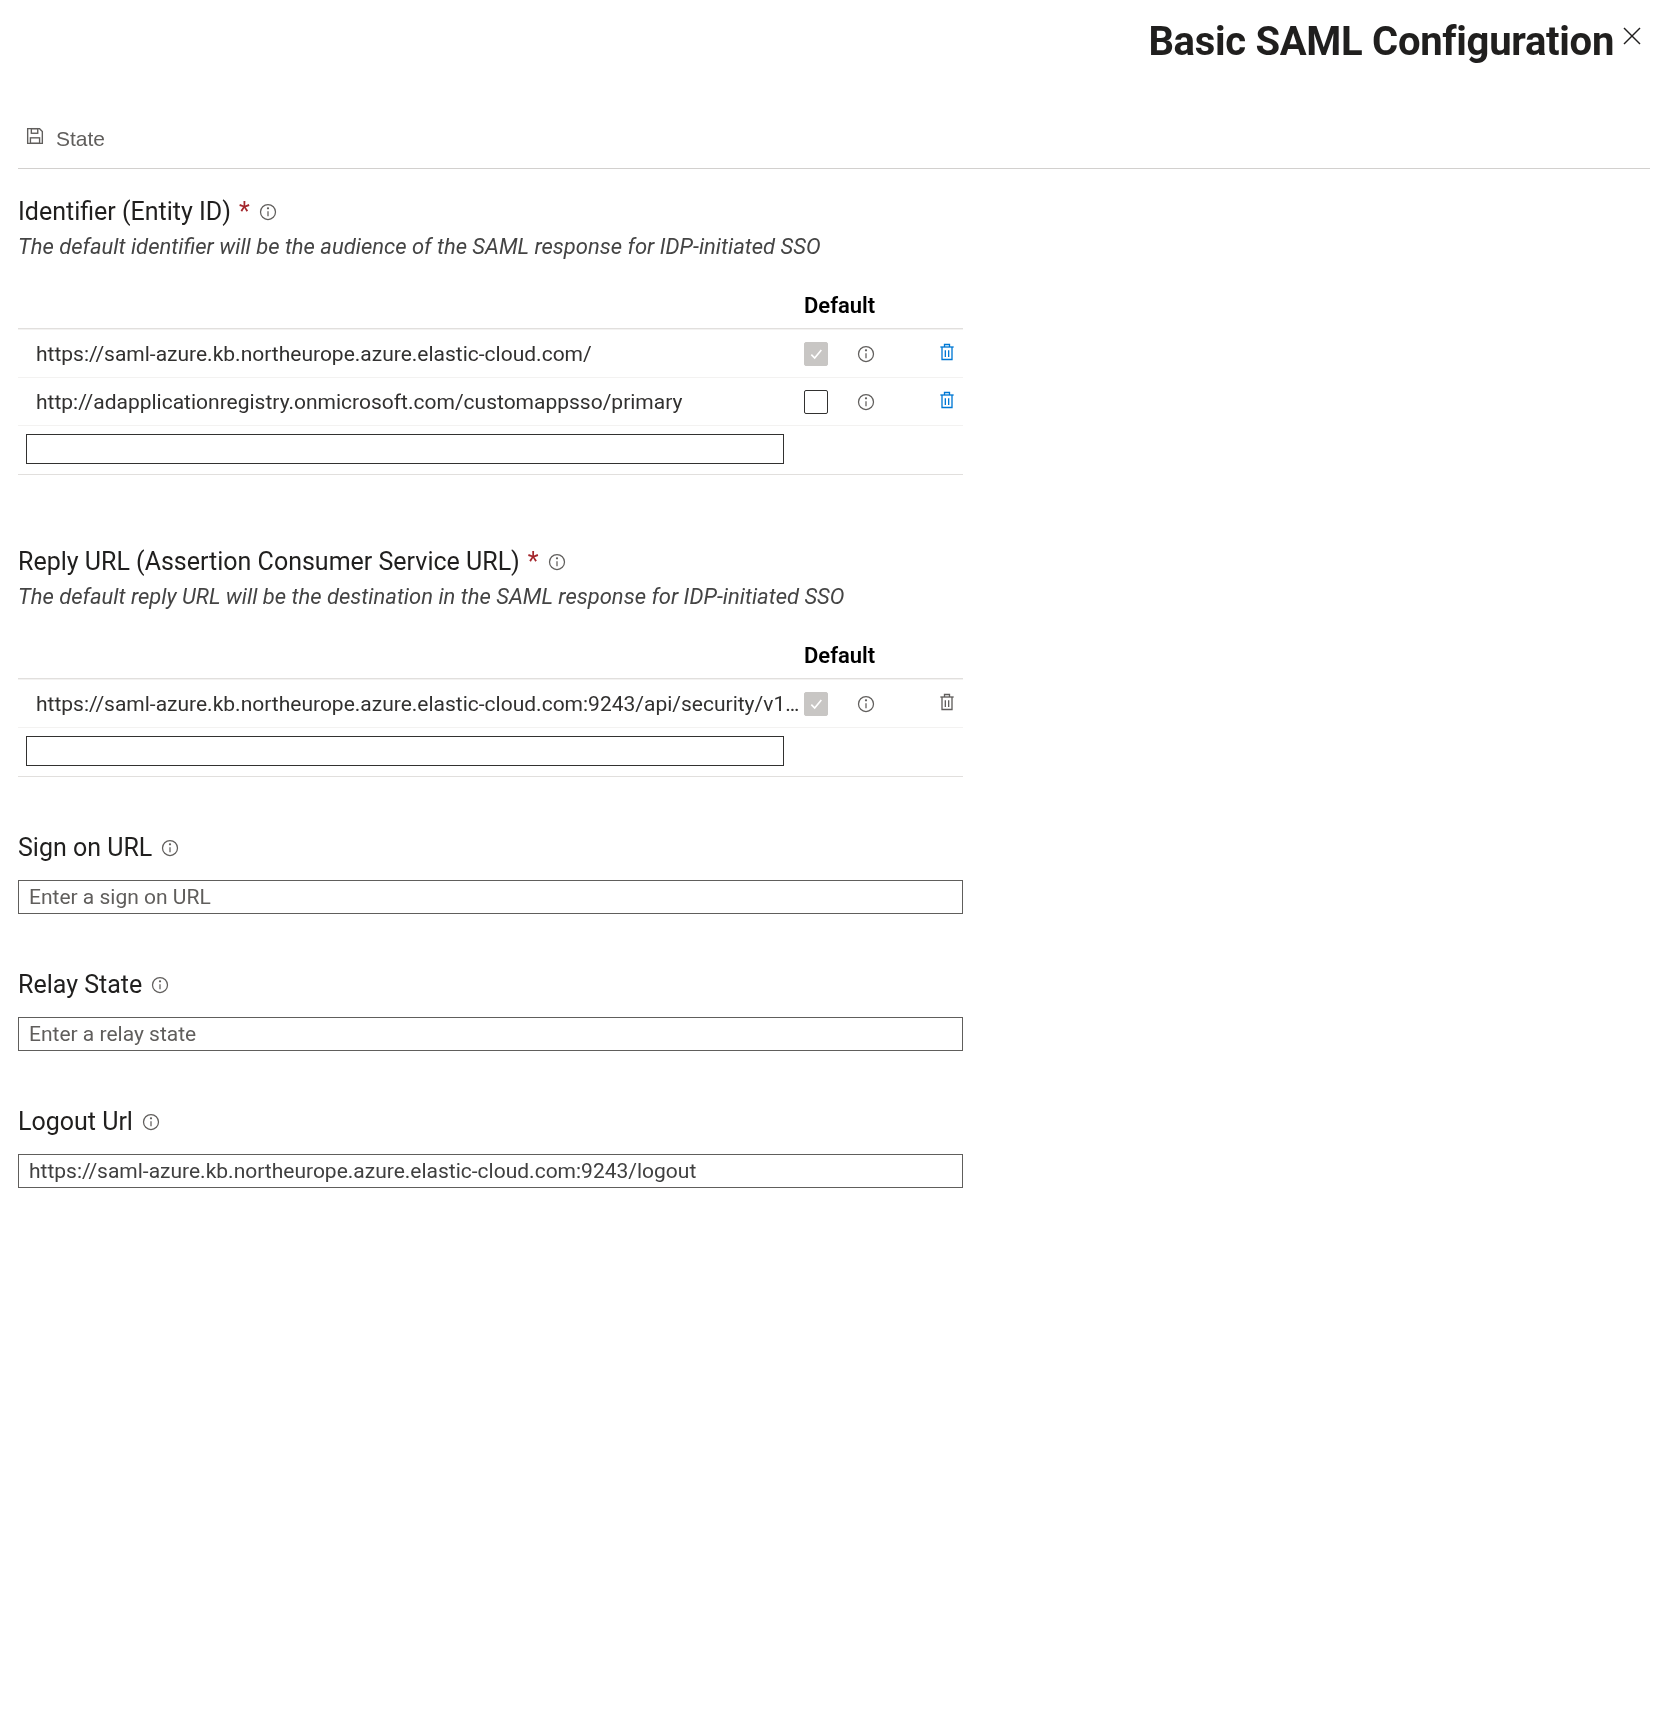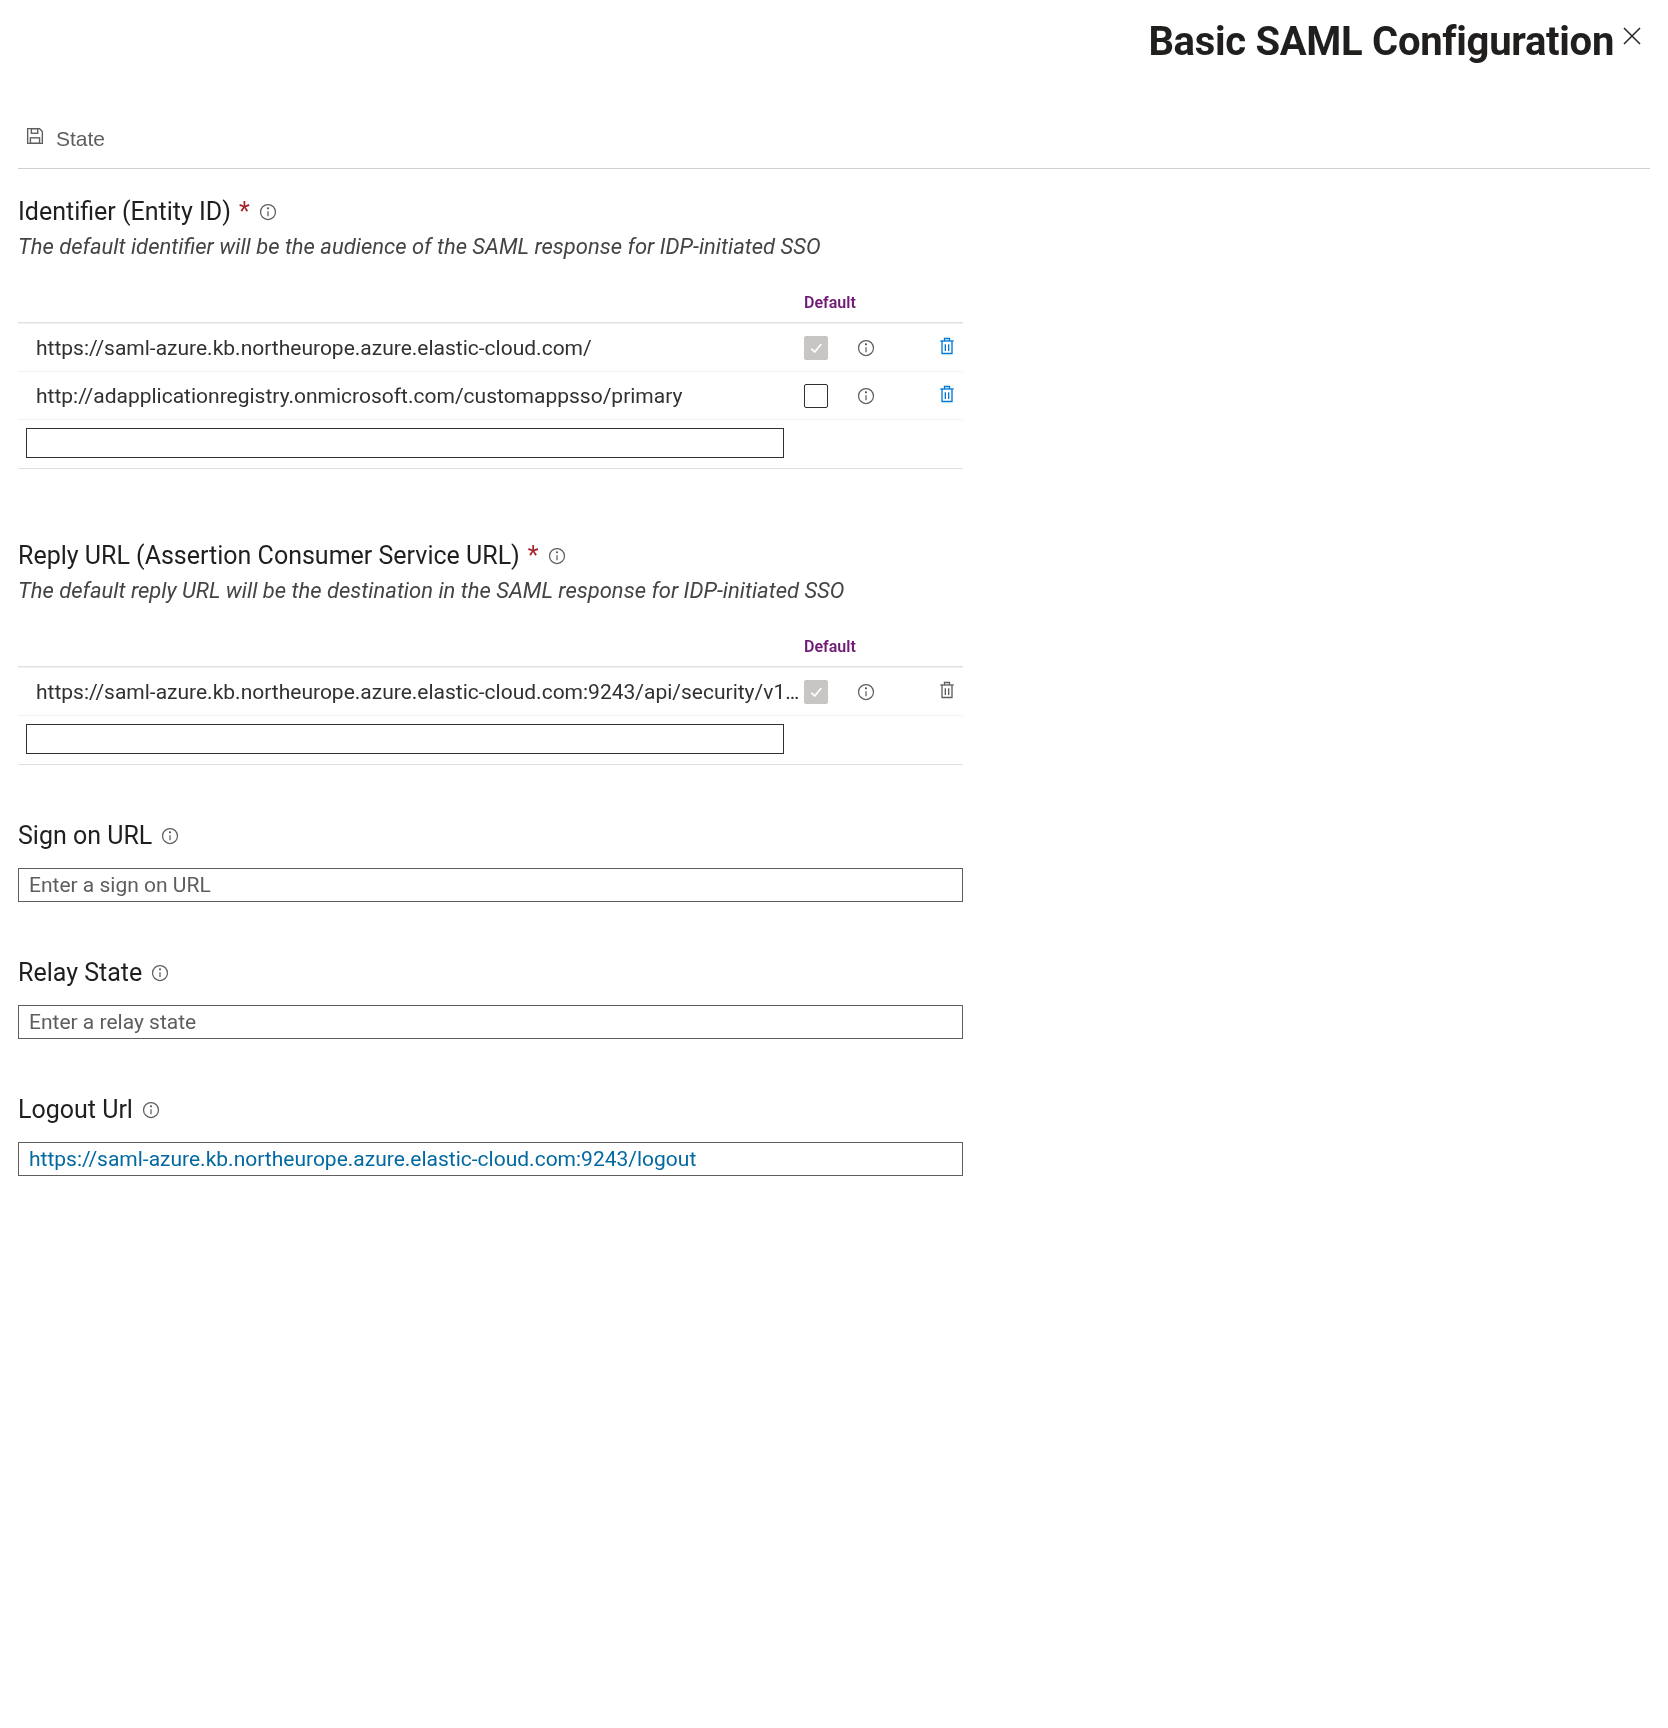--- a/index.html
+++ b/index.html
@@ -25,21 +25,21 @@
 .section { margin-top: 28px; }
 .section-label { font-size: 25px; color: #201f1e; font-weight: 400; display: flex; align-items: center; gap: 8px; }
 .asterisk { color: #a4262c; }
 .info-icon { width: 20px; height: 20px; display: inline-flex; align-items: center; justify-content: center; }
 .info-icon svg { width: 20px; height: 20px; stroke: #605e5c; fill: none; }
 .section-desc { font-style: italic; color: #444; margin-top: 8px; font-size: 22px; }
 
 .grid { margin-top: 28px; width: 945px; max-width: 100%; border-bottom: 1px solid #e1dfdd; }
 .grid-header { display: flex; padding: 6px 0 10px 0; border-bottom: 1px solid #e1dfdd; }
 .grid-header .col-value { flex: 0 0 786px; }
-.grid-header .col-default { flex: 0 0 60px; font-weight: 600; font-size: 16px; color: #701a75; }
+.grid-header .col-default { flex: 0 0 60px; font-weight: 600; font-size: 22px; color: #000000; }
 .grid-row { display: flex; align-items: center; padding: 9px 0; border-top: 1px solid #f3f2f1; }
 .grid-row:first-of-type { border-top: none; }
 .col-value { flex: 0 0 786px; padding-left: 18px; font-size: 21px; color: #323130; overflow: hidden; text-overflow: ellipsis; white-space: nowrap; }
 .col-default { flex: 0 0 52px; display: flex; justify-content: flex-start; }
 .col-info { flex: 0 0 52px; display: flex; justify-content: flex-start; }
 .col-del { flex: 1; display: flex; justify-content: flex-end; padding-right: 4px; }
 
 .checkbox { width: 24px; height: 24px; border: 1.5px solid #323130; border-radius: 2px; background: #fff; cursor: pointer; display: flex; align-items: center; justify-content: center; }
 .checkbox.checked { background: #c8c6c4; border-color: #c8c6c4; }
 .checkbox.checked svg { width: 16px; height: 16px; stroke: #fff; fill: none; stroke-width: 2.5; }
@@ -50,21 +50,21 @@
 .trash-blue svg { stroke: #0078d4; fill: none; }
 .trash-grey svg { stroke: #605e5c; fill: none; }
 
 .add-row { padding: 8px 0 10px 8px; }
 .text-input {
   width: 758px; max-width: 100%; height: 30px; border: 1px solid #323130; font-size: 20px;
   padding: 2px 8px; font-family: inherit; color: #323130;
 }
 .full-input {
   width: 945px; max-width: 100%; height: 34px; border: 1px solid #605e5c; font-size: 21px;
-  padding: 3px 10px; font-family: inherit; color: #0369a1; margin-top: 18px;
+  padding: 3px 10px; font-family: inherit; color: #404040; margin-top: 18px;
 }
 .full-input::placeholder { color: #605e5c; }
 
 .simple-section { margin-top: 56px; }
 </style>
 </head>
 <body>
 
 <div class="header">
   <h1 class="title">Basic SAML Configuration</h1>

